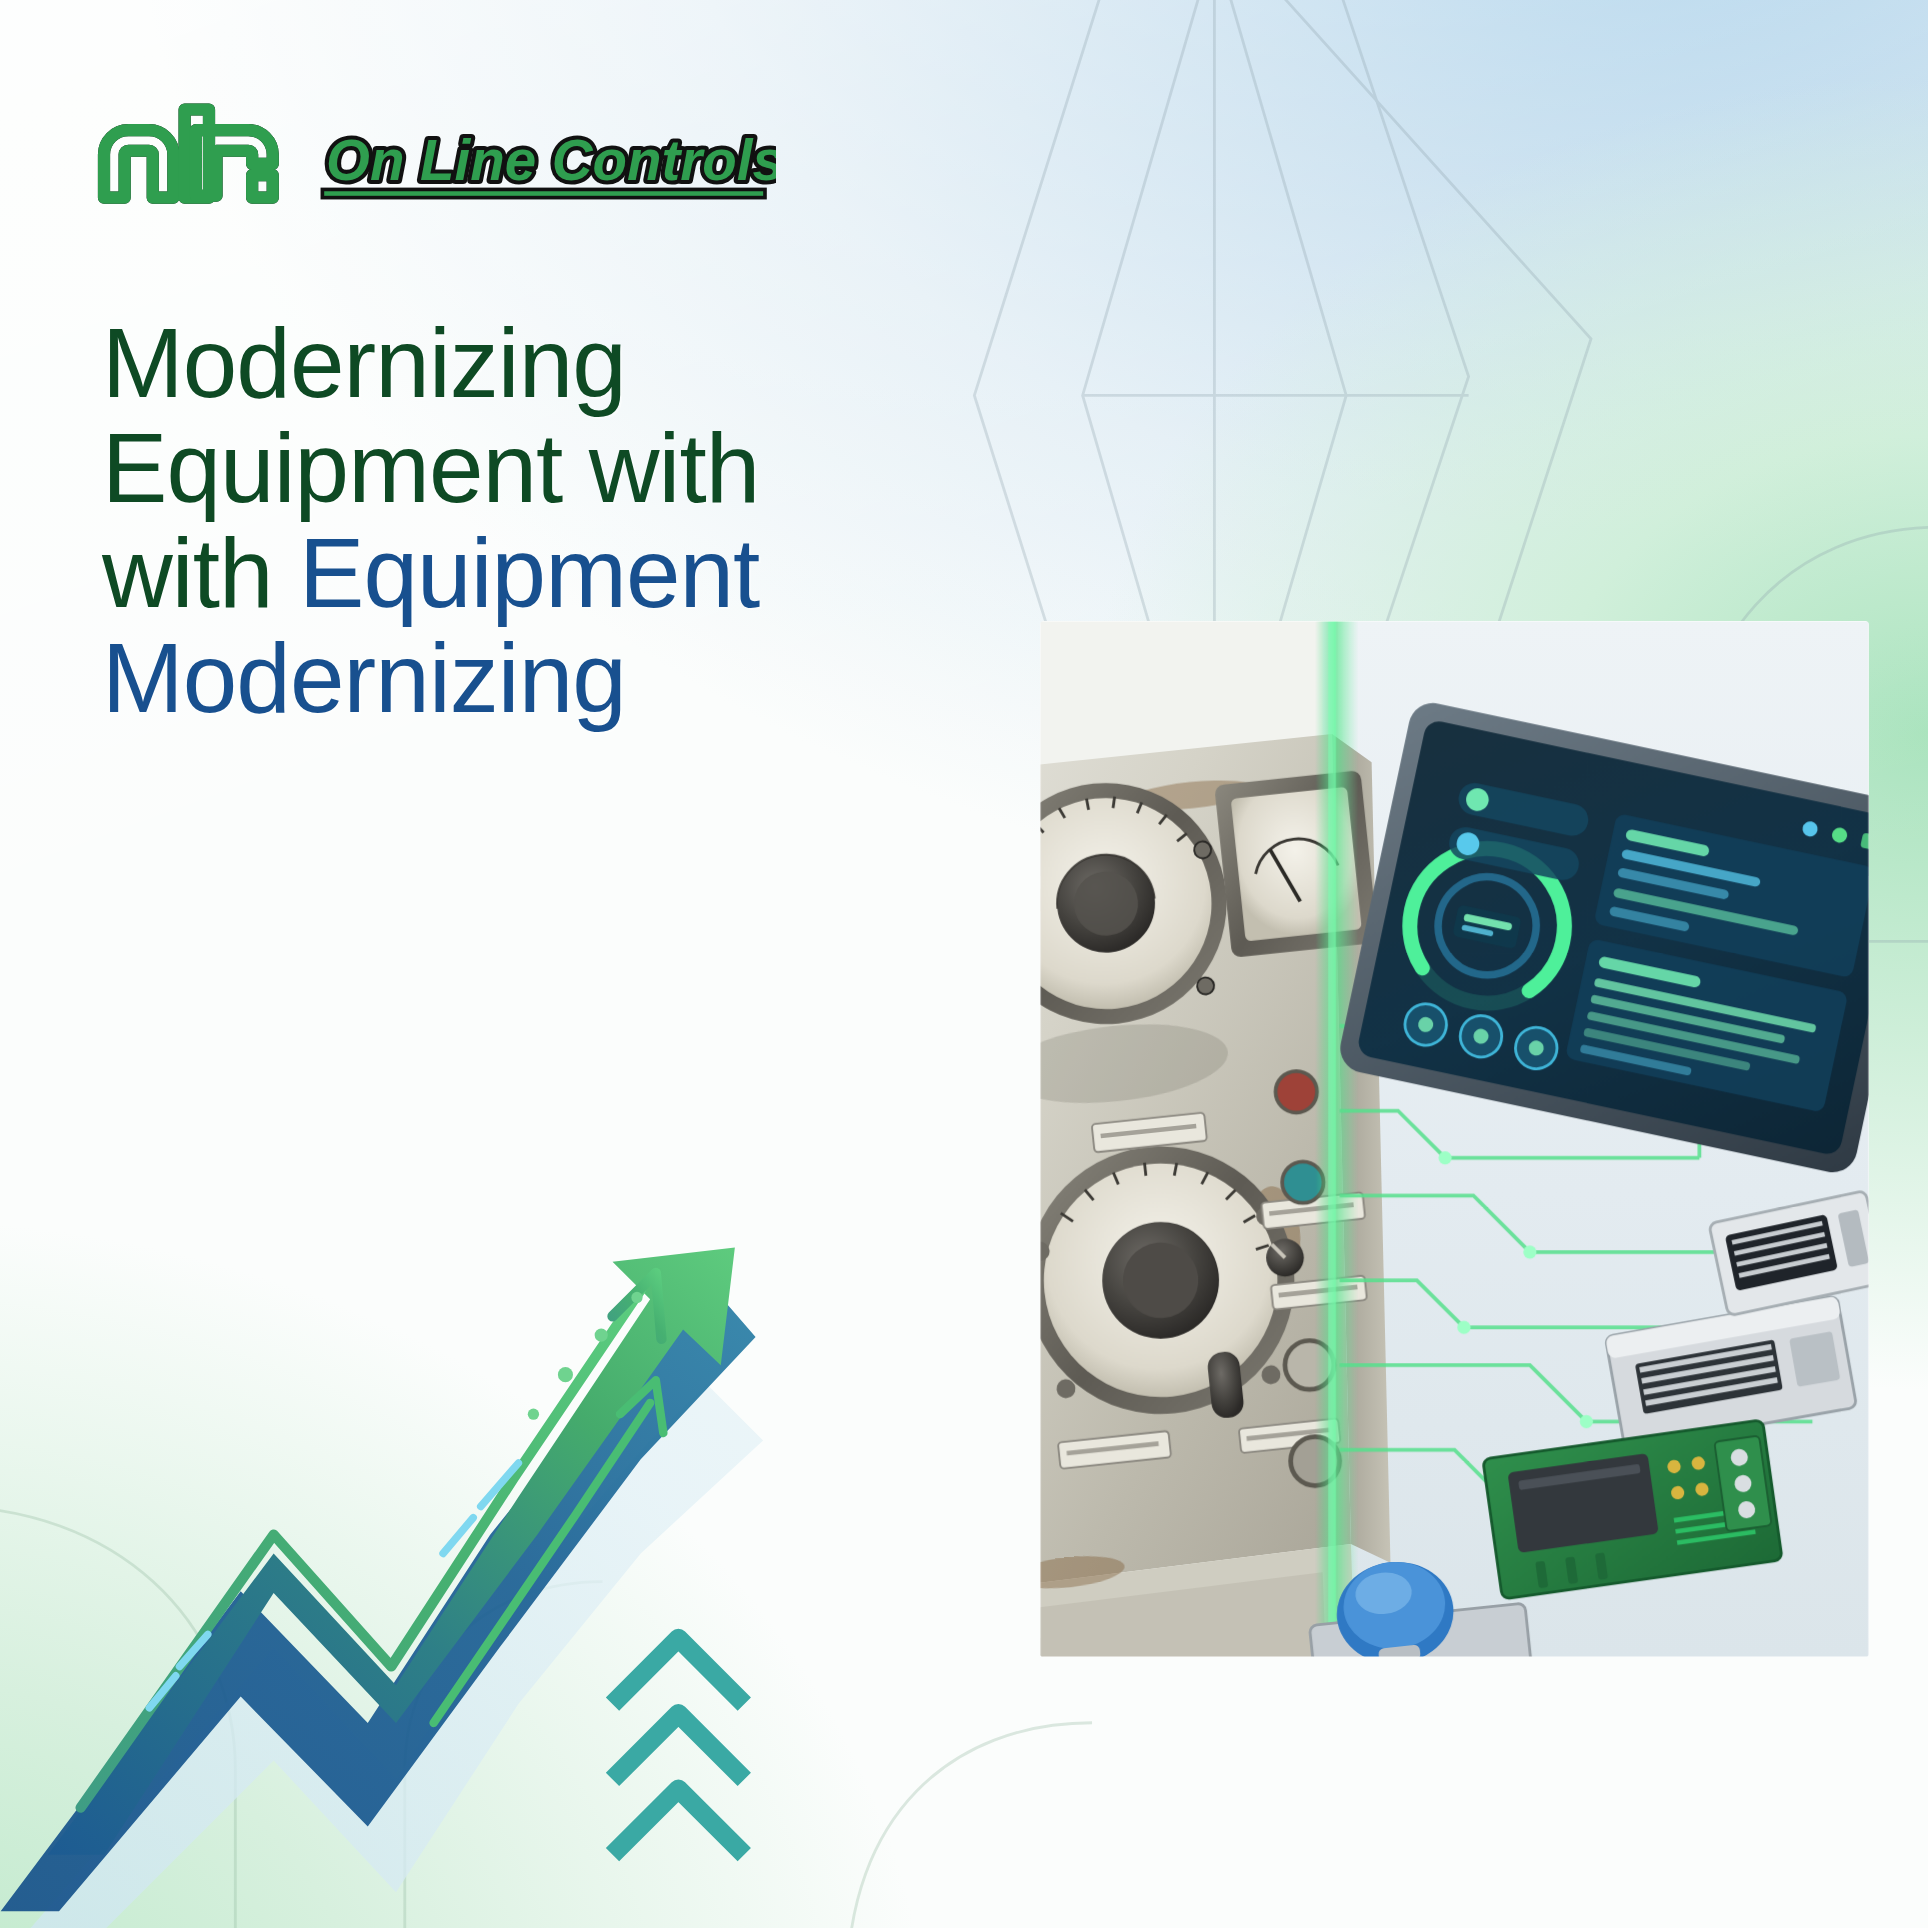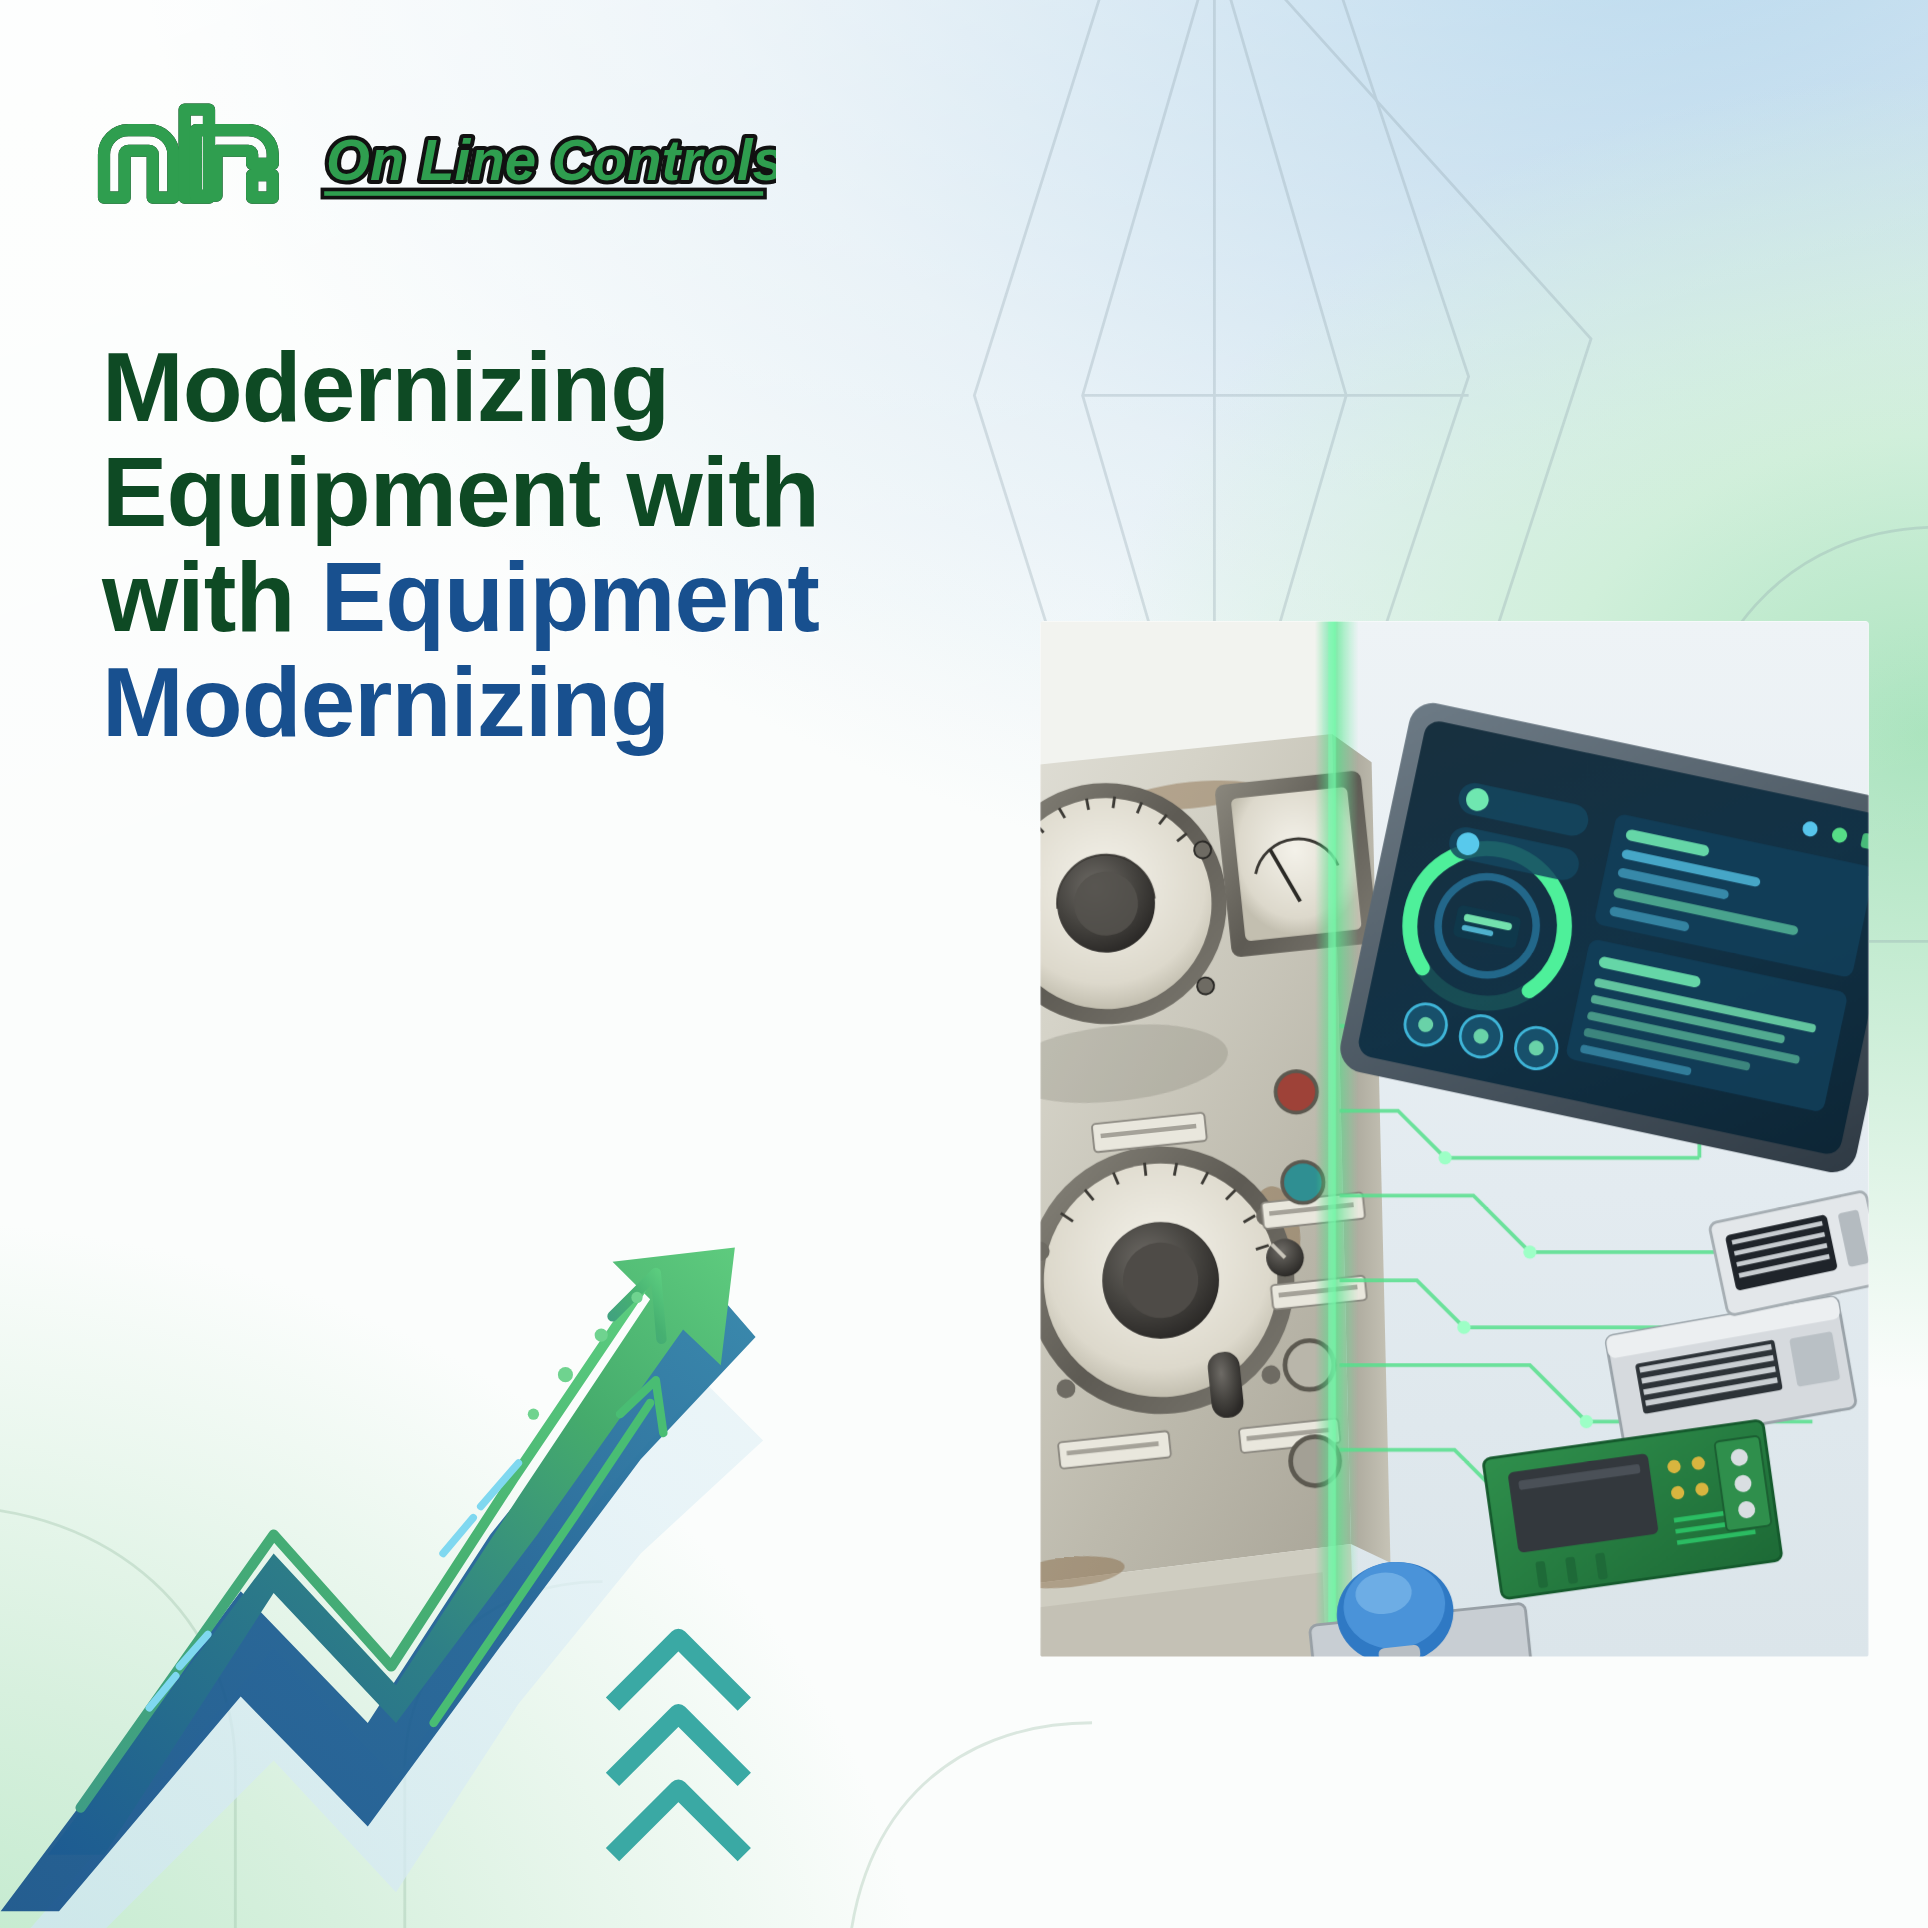--- a/index.html
+++ b/index.html
@@ -24,21 +24,21 @@
 
   
   .logo{position:absolute;left:94px;top:102px;display:flex;align-items:flex-end;gap:21px;}
   .logo-mark{position:relative;width:200px;height:102px;}
   .logo-mark svg{display:block;}
   .logo-word{position:relative;height:102px;display:flex;flex-direction:column;justify-content:flex-end;}
   .logo-word svg{display:block;}
 
   
   .headline{position:absolute;left:102px;top:311px;width:829px;
-    font-weight:700;font-size:98px;line-height:1.07;letter-spacing:-0.9px;margin-top:24px;}
+    font-weight:400;font-size:98px;line-height:1.07;letter-spacing:-0.9px;}
   .headline .ln{display:block;white-space:nowrap;}
   .g{color:#0e4a24;text-shadow:1.9px 1.9px 0 rgba(255,255,255,.45);}
   .b{color:#18508f;text-shadow:1.9px 1.9px 0 rgba(255,255,255,.45);}
 
   
   .arrows{position:absolute;left:-9.4px;top:1064px;width:810px;height:866px;}
   .arrows svg{display:block;}
 
   
   .photo{position:absolute;left:1040px;top:621px;width:829px;height:1036px;

